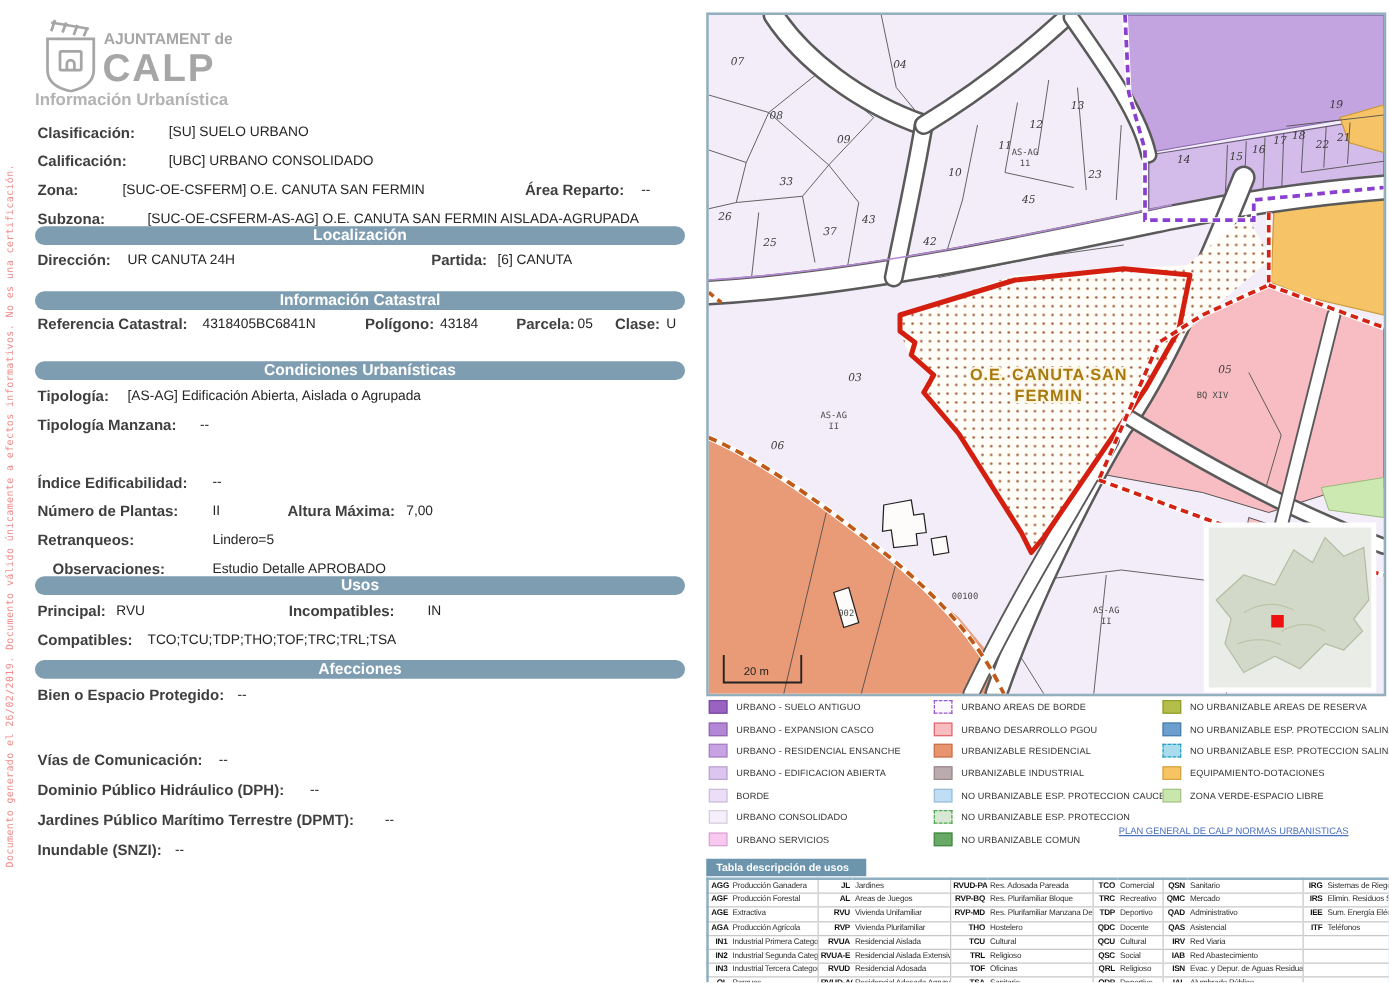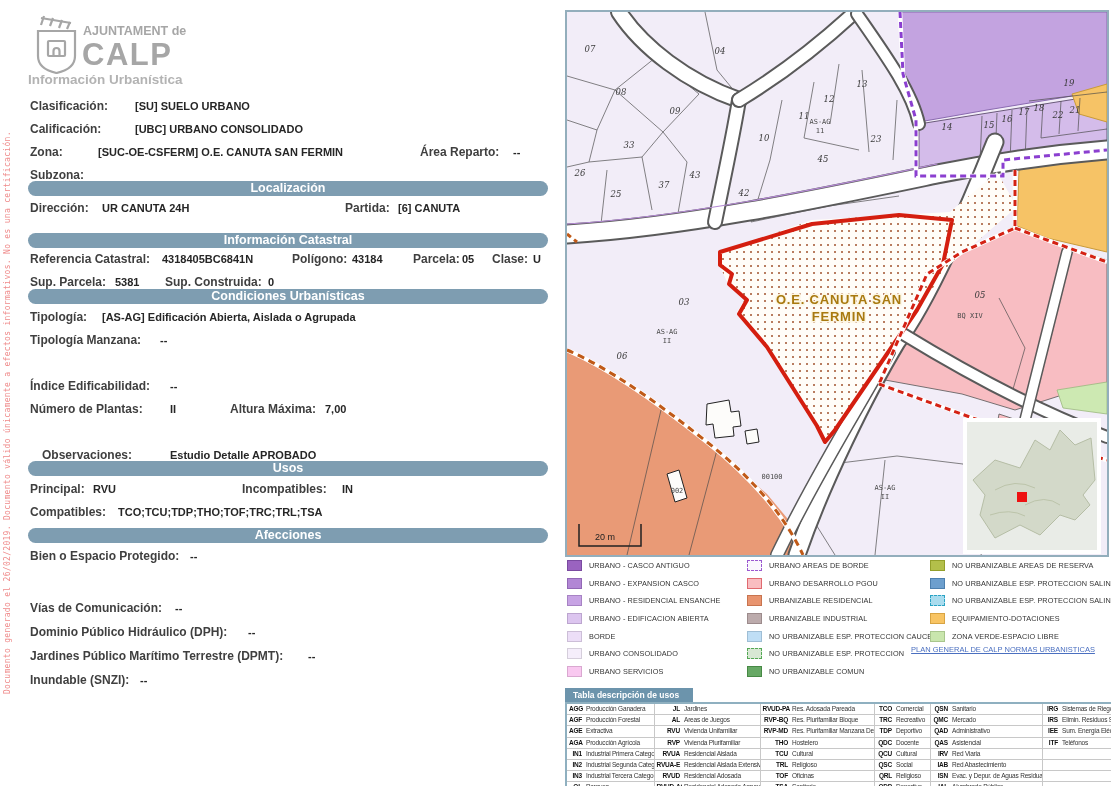--- a/index.html
+++ b/index.html
@@ -7,37 +7,37 @@
          font-family:"Liberation Sans",sans-serif;}
   
   #watermark{position:absolute;left:3px;top:694px;transform-origin:0 0;transform:rotate(-90deg);
     width:618px;font-family:"DejaVu Sans Mono",monospace;font-size:8px;letter-spacing:.3px;
     color:#ef8a8a;white-space:nowrap;}
   #logo{position:absolute;left:26px;top:12px;}
   #logo-sub{position:absolute;left:28px;top:72px;font-weight:bold;font-size:13.5px;color:#b3b3b3;}
   .frow{position:absolute;left:30px;width:531px;height:17px;white-space:nowrap;}
   .frow span{position:absolute;top:0;text-align:right;}
   .lbl{font-weight:bold;font-size:12px;color:#3f3f3f;}
-  .val{font-size:11px;color:#262626;top:1px !important;font-weight:bold;}
+  .val{font-size:11px;color:#262626;top:1px !important;}
   .sechdr{position:absolute;left:28px;width:520px;height:15px;background:#7e9db1;border-radius:8px;
     color:#fff;font-weight:bold;font-size:12.5px;text-align:center;line-height:15px;}
   
   #map{position:absolute;left:565px;top:10px;width:540px;height:543px;border:2px solid #93aebc;background:#f2edf8;}
   .plbl{font-family:"DejaVu Serif",serif;font-style:italic;font-size:8.5px;fill:#3a3a3a;text-anchor:middle;}
   .amlbl{font-family:"DejaVu Sans Mono",monospace;font-size:7px;fill:#4a4a4a;text-anchor:middle;}
   .zlbl{font-family:"Liberation Sans",sans-serif;font-weight:bold;font-size:13px;fill:#a8790f;
     stroke:#fdf6e3;stroke-width:3px;paint-order:stroke;letter-spacing:.8px;text-anchor:middle;}
   .slbl{font-family:"Liberation Sans",sans-serif;font-size:9px;fill:#222;}
   
   #legend{position:absolute;left:565px;top:557px;width:546px;height:124px;}
   .lg-col{position:absolute;top:0;width:180px;}
   .lg-item{display:flex;align-items:center;height:17.6px;}
   .sw{width:15px;height:11px;flex:0 0 15px;margin-right:7px;box-sizing:border-box;background:#fff;}
   .lg-lb{font-size:7.3px;color:#333;letter-spacing:.1px;white-space:nowrap;}
-  #plan-link{position:absolute;left:330px;top:88px;width:216px;text-align:center;font-size:7.5px;
+  #plan-link{position:absolute;left:330px;top:103px;width:216px;font-size:7.5px;
     color:#4a6fc0;white-space:nowrap;}
   
   #usos{position:absolute;left:565px;top:684px;width:546px;}
   #usos-tab{display:inline-block;background:#6c94ac;color:#fff;font-weight:bold;font-size:8.5px;
     padding:2px 14px 2px 8px;}
   #usos table{width:546px;border-collapse:collapse;border:2px solid #8fb0c0;table-layout:fixed;}
   #usos td{font-size:6.5px;letter-spacing:-.2px;padding:0 2px;border-bottom:.5px solid #c8c8c8;
     white-space:nowrap;overflow:hidden;line-height:10.2px;color:#333;}
   #usos td.code{font-weight:bold;color:#111;text-align:right;border-left:.5px solid #c8c8c8;}
   #usos tr td.code:first-child{border-left:none;}
@@ -71,20 +71,21 @@
     <span class="val" style="left:105px">[UBC] URBANO CONSOLIDADO</span>
   </div>
   <div class="frow" style="top:145px">
     <span class="lbl" style="left:0">Zona:</span>
     <span class="val" style="left:68px">[SUC-OE-CSFERM] O.E. CANUTA SAN FERMIN</span>
     <span class="lbl" style="left:390px">Área Reparto:</span>
     <span class="val" style="left:483px">--</span>
   </div>
   <div class="frow" style="top:168px">
     <span class="lbl" style="left:0">Subzona:</span>
+    <span class="val" style="left:88px">[SUC-OE-CSFERM-AS-AG] O.E. CANUTA SAN FERMIN AISLADA-AGRUPADA</span>
   </div>
 
   <div class="sechdr" style="top:181px">Localización</div>
 
   <div class="frow" style="top:201px">
     <span class="lbl" style="left:0">Dirección:</span>
     <span class="val" style="left:72px">UR CANUTA 24H</span>
     <span class="lbl" style="left:315px">Partida:</span>
     <span class="val" style="left:368px">[6] CANUTA</span>
   </div>
@@ -94,26 +95,20 @@
   <div class="frow" style="top:252px">
     <span class="lbl" style="left:0">Referencia Catastral:</span>
     <span class="val" style="left:132px">4318405BC6841N</span>
     <span class="lbl" style="left:262px">Polígono:</span>
     <span class="val" style="left:322px">43184</span>
     <span class="lbl" style="left:383px">Parcela:</span>
     <span class="val" style="left:432px">05</span>
     <span class="lbl" style="left:462px">Clase:</span>
     <span class="val" style="left:503px">U</span>
   </div>
-  <div class="frow" style="top:275px">
-    <span class="lbl" style="left:0">Sup. Parcela:</span>
-    <span class="val" style="left:85px">5381</span>
-    <span class="lbl" style="left:135px">Sup. Construida:</span>
-    <span class="val" style="left:238px">0</span>
-  </div>
 
   <div class="sechdr" style="top:289px">Condiciones Urbanísticas</div>
 
   <div class="frow" style="top:310px">
     <span class="lbl" style="left:0">Tipología:</span>
     <span class="val" style="left:72px">[AS-AG] Edificación Abierta, Aislada o Agrupada</span>
   </div>
   <div class="frow" style="top:333px">
     <span class="lbl" style="left:0">Tipología Manzana:</span>
     <span class="val" style="left:130px">--</span>
@@ -121,31 +116,35 @@
   <div class="frow" style="top:379px">
     <span class="lbl" style="left:0">Índice Edificabilidad:</span>
     <span class="val" style="left:140px">--</span>
   </div>
   <div class="frow" style="top:402px">
     <span class="lbl" style="left:0">Número de Plantas:</span>
     <span class="val" style="left:140px">II</span>
     <span class="lbl" style="left:200px">Altura Máxima:</span>
     <span class="val" style="left:295px">7,00</span>
   </div>
+  <div class="frow" style="top:425px">
+    <span class="lbl" style="left:0">Retranqueos:</span>
+    <span class="val" style="left:140px">Lindero=5</span>
+  </div>
   <div class="frow" style="top:448px">
     <span class="lbl" style="left:12px">Observaciones:</span>
     <span class="val" style="left:140px">Estudio Detalle APROBADO</span>
   </div>
 
   <div class="sechdr" style="top:461px">Usos</div>
 
   <div class="frow" style="top:482px">
     <span class="lbl" style="left:0">Principal:</span>
     <span class="val" style="left:63px">RVU</span>
-    <span class="lbl" style="left:212px">Incompatibles:</span>
+    <span class="lbl" style="left:201px">Incompatibles:</span>
     <span class="val" style="left:312px">IN</span>
   </div>
   <div class="frow" style="top:505px">
     <span class="lbl" style="left:0">Compatibles:</span>
     <span class="val" style="left:88px">TCO;TCU;TDP;THO;TOF;TRC;TRL;TSA</span>
   </div>
 
   <div class="sechdr" style="top:528px">Afecciones</div>
 
   <div class="frow" style="top:549px">
@@ -334,21 +333,21 @@
         <path d="M30,70 Q50,58 70,68 M60,85 Q80,74 95,85 M25,95 Q45,88 60,96" stroke="#bcc4aa" stroke-width="1" fill="none"></path>
         <rect x="52" y="72" width="10" height="10" fill="#ee1111"></rect>
       </g>
     </svg>
   </div>
 
   <div id="legend">
     <div class="lg-col" style="left:2px" id="lg0">
         <div class="lg-item">
           <span class="sw" style="background: rgb(154, 99, 192); border: 1.2px solid rgb(122, 74, 160);"></span>
-          <span class="lg-lb">URBANO - CASCO ANTIGUO</span>
+          <span class="lg-lb">URBANO - SUELO ANTIGUO</span>
         </div>
         <div class="lg-item">
           <span class="sw" style="background: rgb(178, 135, 213); border: 1.2px solid rgb(146, 104, 181);"></span>
           <span class="lg-lb">URBANO - EXPANSION CASCO</span>
         </div>
         <div class="lg-item">
           <span class="sw" style="background: rgb(199, 163, 228); border: 1.2px solid rgb(167, 131, 196);"></span>
           <span class="lg-lb">URBANO - RESIDENCIAL ENSANCHE</span>
         </div>
         <div class="lg-item">

